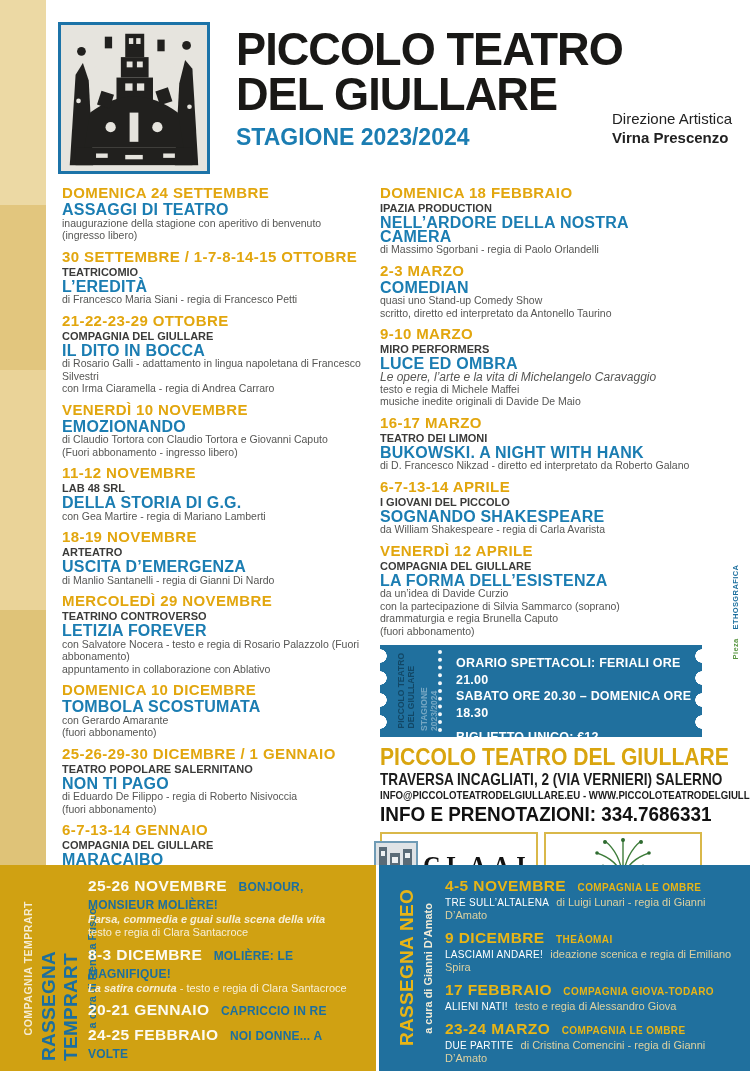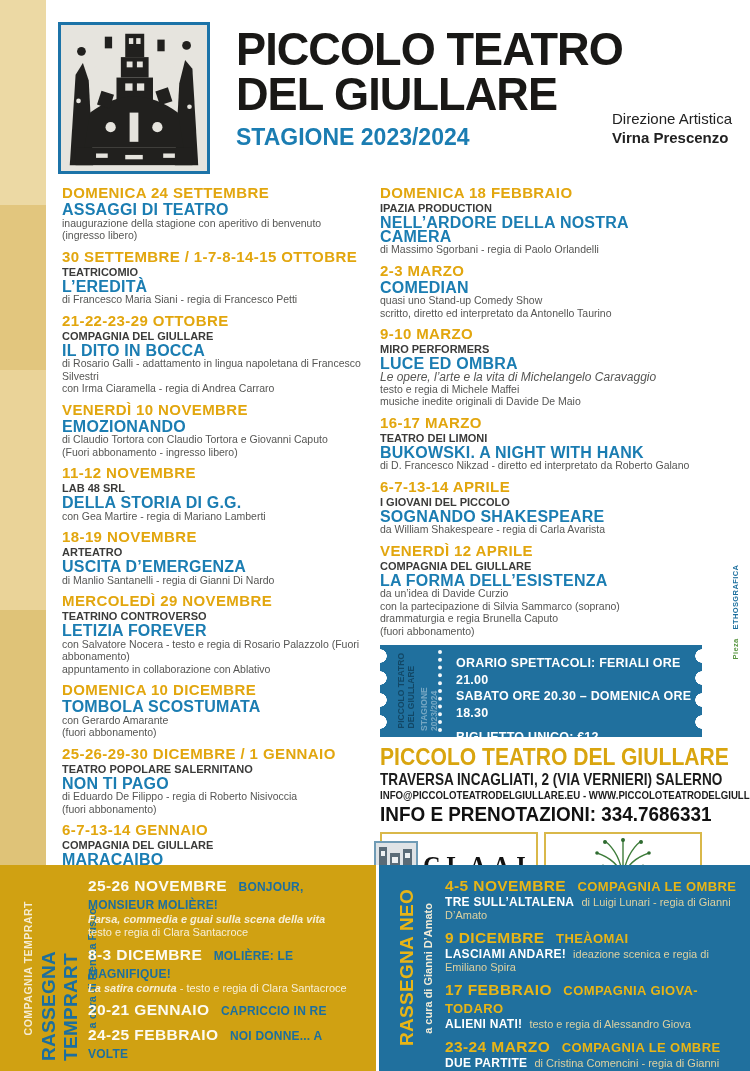--- a/index.html
+++ b/index.html
@@ -91,23 +91,23 @@
   .panel-gold .panel-events{left:88px;right:12px;}
   .panel-blue .panel-events{left:66px;right:10px;}
   .tp-ev{margin-bottom:6.5px;}
   .tp-date{display:inline;font-size:15.5px;font-weight:800;color:#fdfbf2;letter-spacing:.4px;line-height:17px;}
   .tp-title{display:inline;font-size:12px;font-weight:800;color:#1c6f9e;letter-spacing:.2px;margin-left:7px;}
   .tp-line{font-size:11px;color:#f7efd7;line-height:13px;}
   .tp-italic{font-style:italic;font-weight:600;}
   .tp-desc{font-size:11px;color:#f7efd7;line-height:13px;white-space:pre-line;}
   .neo-ev{margin-bottom:7px;}
   .neo-date{display:inline;font-size:15.5px;font-weight:800;color:#e8b516;letter-spacing:.4px;line-height:17px;}
-  .neo-comp{display:inline;font-size:13px;font-weight:800;color:#e8b516;letter-spacing:.4px;margin-left:7px;}
+  .neo-comp{display:inline;font-size:10px;font-weight:800;color:#e8b516;letter-spacing:.4px;margin-left:7px;}
   .neo-line{margin-top:1px;font-size:11px;line-height:13px;}
-  .neo-title{display:inline;font-size:12px;font-weight:700;color:#fff;letter-spacing:.3px;}
+  .neo-title{display:inline;font-size:10px;font-weight:400;color:#fff;letter-spacing:.3px;}
   .neo-desc{display:inline;color:#ddd1a0;margin-left:4px;}
 </style>
 </head>
 <body>
 
 <div class="poster">
 
   <div class="stripe">
     <div class="s1"></div>
       <div class="s2"></div>

